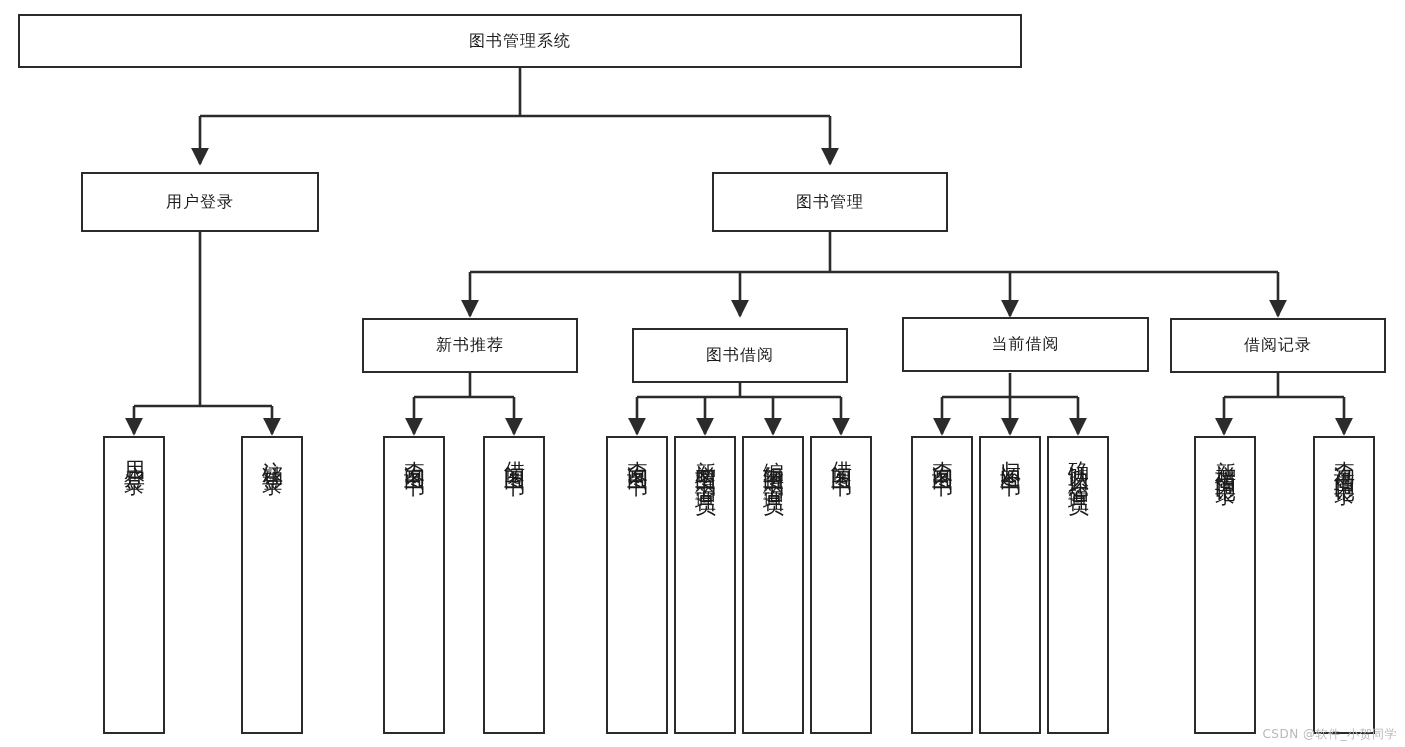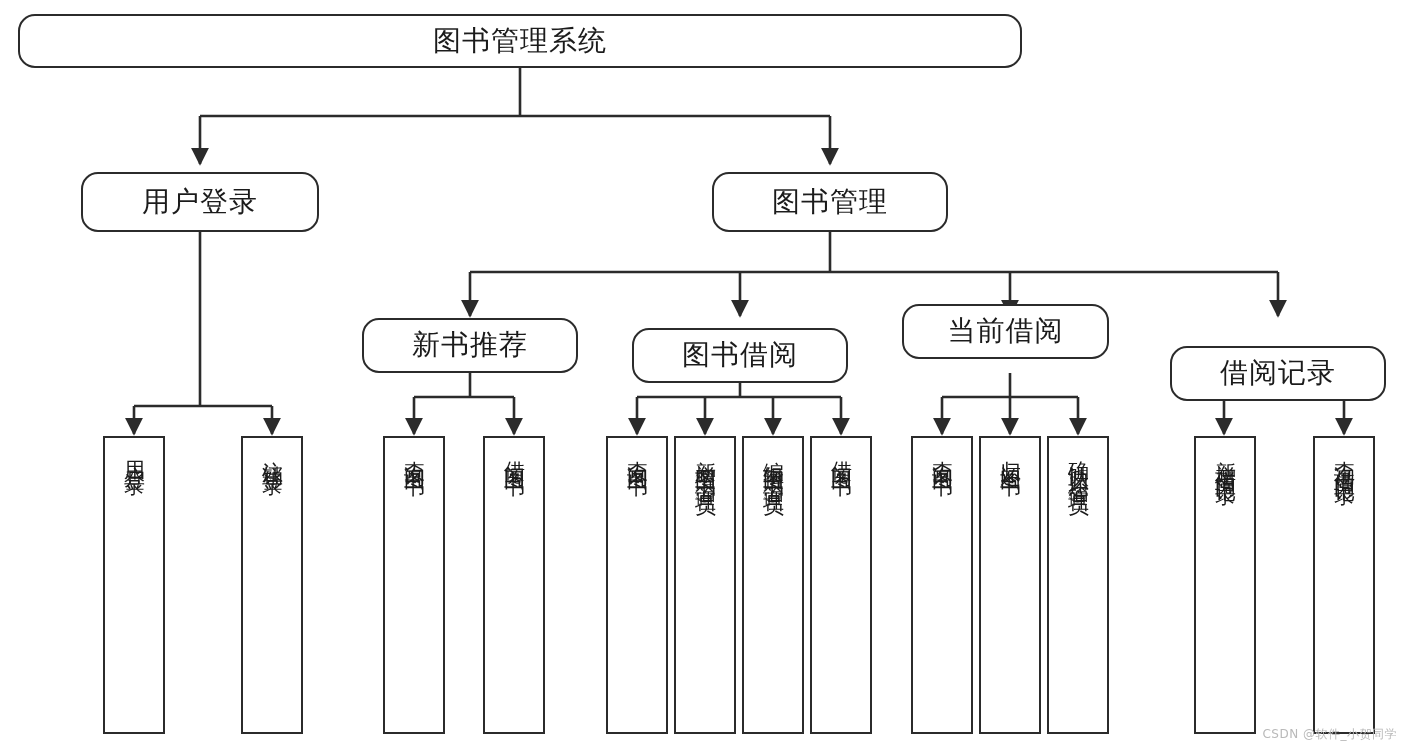--- a/index.html
+++ b/index.html
@@ -31,23 +31,22 @@
     box-sizing: border-box;
     background: #ffffff;
     border: 2px solid #2b2b2b;
     display: flex;
     align-items: center;
     justify-content: center;
     color: #1b1b1b;
     line-height: 1.16;
   }
   .node.horiz {
-    font-size: 28px;
+    font-size: 16px;
     letter-spacing: 1px;
-    border-radius: 17px;
   }
   .node.vert {
     align-items: flex-start;
     justify-content: center;
     padding-top: 6px;
   }
   .node.vert .vtext {
     writing-mode: vertical-rl;
     text-orientation: upright;
     font-size: 21px;
@@ -127,23 +126,23 @@
   <div class="node horiz root" style="left:18px; top:14px; width:1004px; height:54px;">图书管理系统</div>
 
   <div class="node horiz" style="left:81px; top:172px; width:238px; height:60px;">用户登录</div>
 
   <div class="node horiz" style="left:712px; top:172px; width:236px; height:60px;">图书管理</div>
 
   <div class="node horiz" style="left:362px; top:318px; width:216px; height:55px;">新书推荐</div>
 
   <div class="node horiz" style="left:632px; top:328px; width:216px; height:55px;">图书借阅</div>
 
-  <div class="node horiz" style="left:902px; top:304px; width:207px; height:55px;">当前借阅</div>
+  <div class="node horiz" style="left:902px; top:317px; width:247px; height:55px;">当前借阅</div>
 
-  <div class="node horiz" style="left:1170px; top:318px; width:216px; height:55px;margin-top:28px;">借阅记录</div>
+  <div class="node horiz" style="left:1170px; top:318px; width:216px; height:55px;">借阅记录</div>
 
   <div class="node vert" style="left:103px; top:436px; width:62px; height:298px;">
     <span class="vtext">用户登录</span>
   </div>
 
   <div class="node vert" style="left:241px; top:436px; width:62px; height:298px;">
     <span class="vtext">注销登录</span>
   </div>
 
   <div class="node vert" style="left:383px; top:436px; width:62px; height:298px;">

